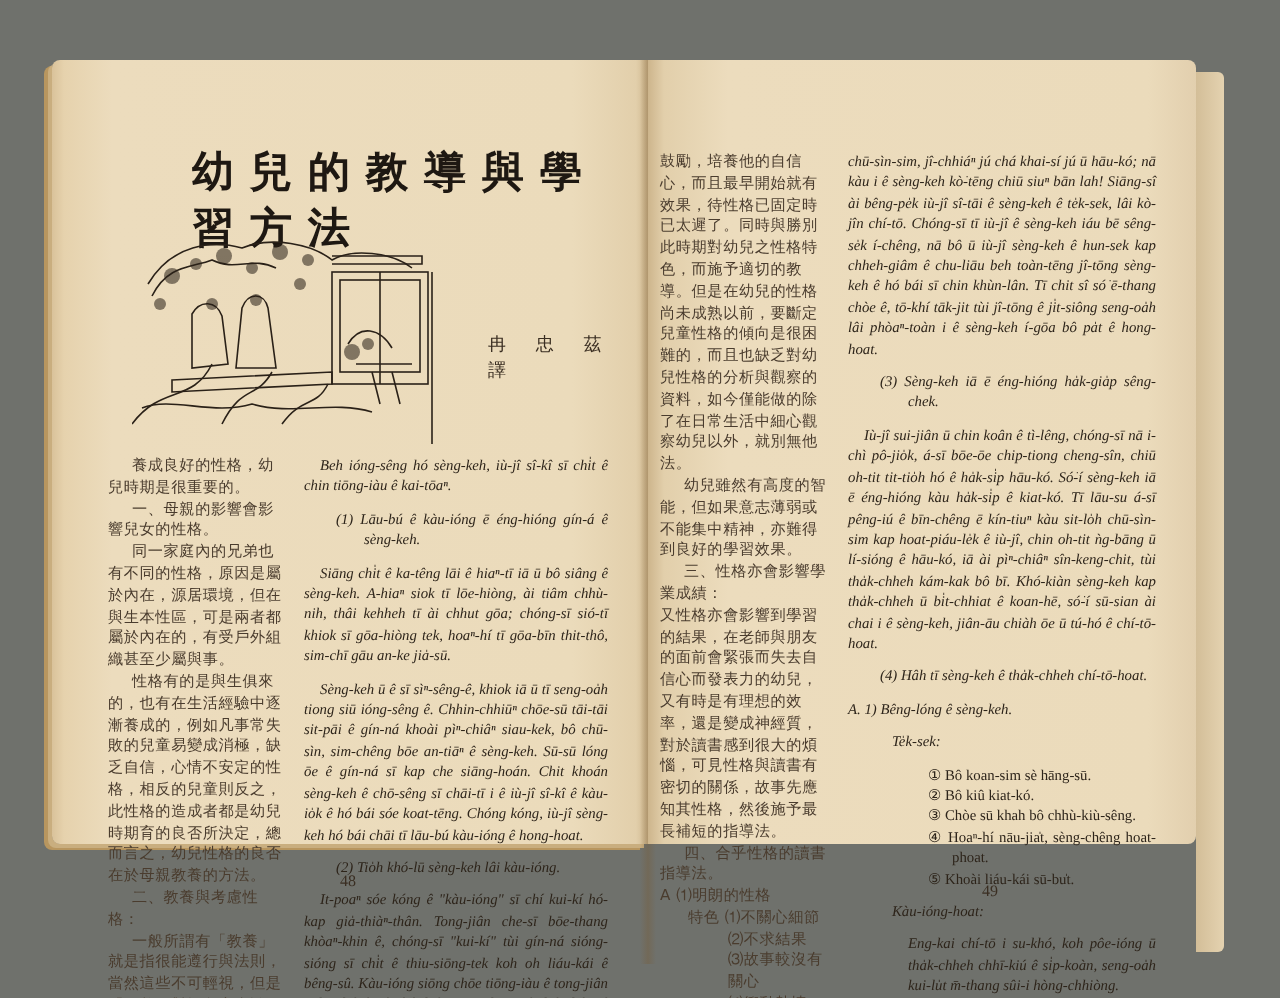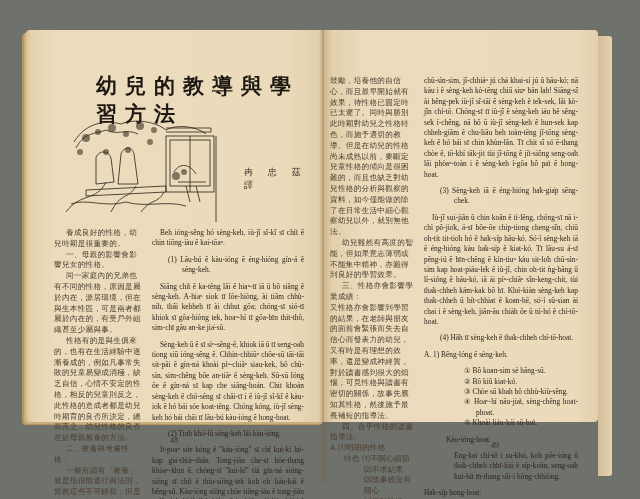--- a/index.html
+++ b/index.html
@@ -12,21 +12,21 @@
   .gutter { position:absolute; left:296px; top:0; width:8px; height:452px; background:linear-gradient(to right,rgba(120,90,50,0.0),rgba(120,90,50,0.35),rgba(120,90,50,0.0)); }
 
   .title { position:absolute; left:70px; top:42px; font-size:21px; font-weight:bold; letter-spacing:8px; color:#1e1812; font-family:"DejaVu Serif", serif; }
   .illustration { position:absolute; left:40px; top:82px; width:170px; height:110px; }
   .byline { position:absolute; left:218px; top:136px; font-size:9px; letter-spacing:6px; color:#3a2e22; }
 
   .zh-col { position:absolute; font-size:7.6px; line-height:10.8px; color:#4a3c2e; font-family:"DejaVu Sans", sans-serif; letter-spacing:0.3px; }
   .zh-col p { margin:0 0 0 0; text-indent:0; }
   .zh-col .ind { text-indent:12px; }
   .poj-col { position:absolute; font-size:7.4px; line-height:10.4px; color:#2d241a; font-family:"Liberation Serif", serif; text-align:justify; }
-  .poj-col p { margin:0 0 6px 0; }
+  .poj-col p { margin:0 0 6px 0;font-style:italic; }
   .poj-col .ind { text-indent:8px; }
   .poj-col .hang { padding-left:30px; text-indent:-14px; }
   .poj-col .list { padding-left:40px; margin:0 0 6px 0; }
   .poj-col .list div { padding-left:12px; text-indent:-12px; }
   .poj-col .list2 { padding-left:22px; }
   .page-num { position:absolute; font-size:8px; color:#3a2e22; font-family:"Liberation Serif", serif; }
 
   .zh-right .outline { margin-left:14px; }
   .zh-right .outline div { line-height:10.8px; }
 </style>
@@ -112,20 +112,21 @@
       </div>
 
     </div>
 
     <div class="poj-col" style="left:100px; top:46px; width:154px;">
       <p>chū-sìn-sim, jî-chhiáⁿ jú chá khai-sí jú ū hāu-kó; nā kàu i ê sèng-keh kò͘-tēng chiū siuⁿ bān lah! Siāng-sî ài bêng-pe̍k iù-jî sî-tāi ê sèng-keh ê te̍k-sek, lâi kò-jîn chí-tō. Chóng-sī tī iù-jî ê sèng-keh iáu bē sêng-se̍k í-chêng, nā bô ū iù-jî sèng-keh ê hun-sek kap chheh-giâm ê chu-liāu beh toàn-tēng jî-tōng sèng-keh ê hó bái sī chin khùn-lân. Tī chit sî só͘ ē-thang chòe ê, tō-khí tāk-jit tùi jî-tōng ê ji̍t-siông seng-oa̍h lâi phòaⁿ-toàn i ê sèng-keh í-gōa bô pa̍t ê hong-hoat.</p>
       <p class="hang">(3) Sèng-keh iā ē éng-hióng ha̍k-gia̍p sêng-chek.</p>
       <p class="ind">Iù-jî sui-jiân ū chin koân ê tì-lêng, chóng-sī nā i-chì pô-jio̍k, á-sī bōe-ōe chip-tiong cheng-sîn, chiū oh-tit tit-tio̍h hó ê ha̍k-si̍p hāu-kó. Só͘-í sèng-keh iā ē éng-hióng kàu ha̍k-si̍p ê kiat-kó. Tī lāu-su á-sī pêng-iú ê bīn-chêng ē kín-tiuⁿ kàu sit-lo̍h chū-sìn-sim kap hoat-piáu-le̍k ê iù-jî, chin oh-tit ǹg-bāng ū lí-sióng ê hāu-kó, iā ài pìⁿ-chiâⁿ sîn-keng-chit, tùi tha̍k-chheh kám-kak bô bī. Khó-kiàn sèng-keh kap tha̍k-chheh ū bi̍t-chhiat ê koan-hē, só͘-í sū-sian ài chai i ê sèng-keh, jiân-āu chiàh ōe ū tú-hó ê chí-tō-hoat.</p>
       <p class="hang">(4) Hâh tī sèng-keh ê tha̍k-chheh chí-tō-hoat.</p>
       <p>A. 1) Bêng-lóng ê sèng-keh.</p>
+      <p class="list2">Te̍k-sek:</p>
       <div class="list">
         <div><span>①</span> <span>Bô koan-sim sè hāng-sū.</span></div>
         <div><span>②</span> <span>Bô kiû kiat-kó.</span></div>
         <div><span>③</span> <span>Chòe sū khah bô chhù-kiù-sêng.</span></div>
         <div><span>④</span> <span>Hoaⁿ-hí nāu-jia̍t, sèng-chêng hoat-phoat.</span></div>
         <div><span>⑤</span> <span>Khoài liáu-kái sū-bu̍t.</span></div>
       </div>
       <p class="list2">Kàu-ióng-hoat:</p>
       <p style="padding-left:30px">Eng-kai chí-tō i su-khó, koh pôe-ióng ū tha̍k-chheh chhī-kiú ê si̍p-koàn, seng-oa̍h kui-lu̍t m̄-thang sûi-i hòng-chhiòng.</p>
       <p>Ha̍k-si̍p hong-hoat:</p>

